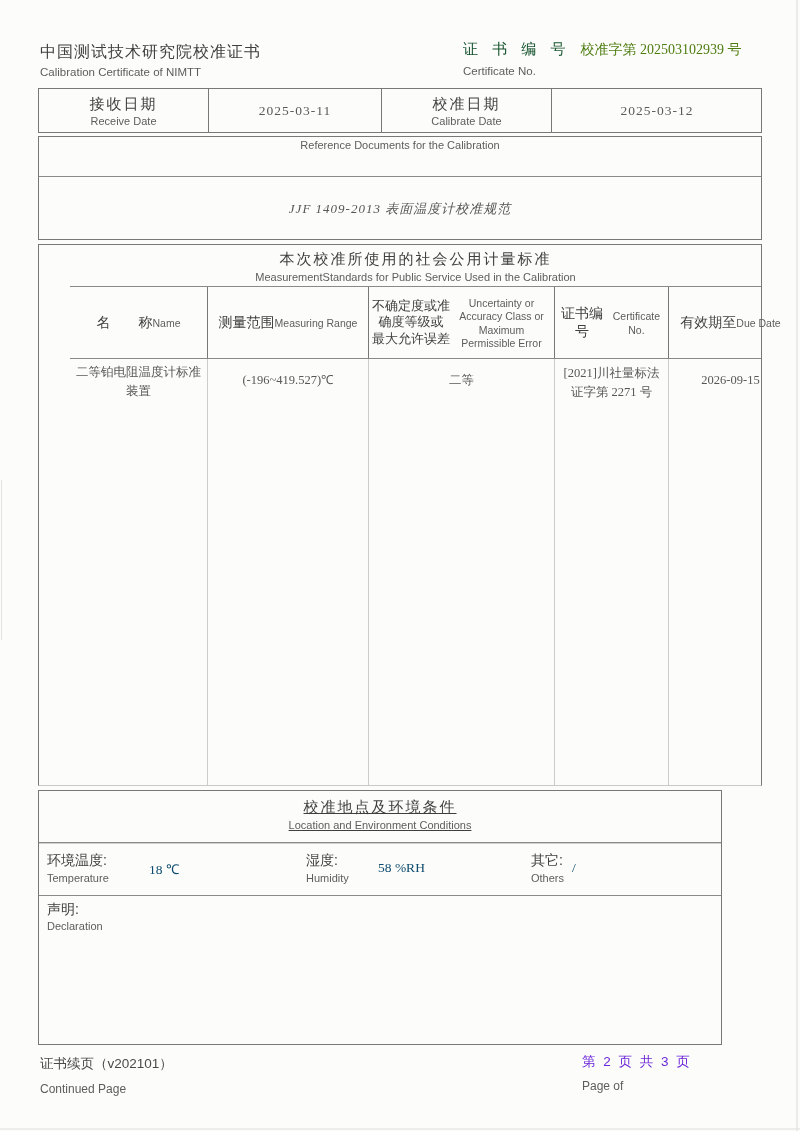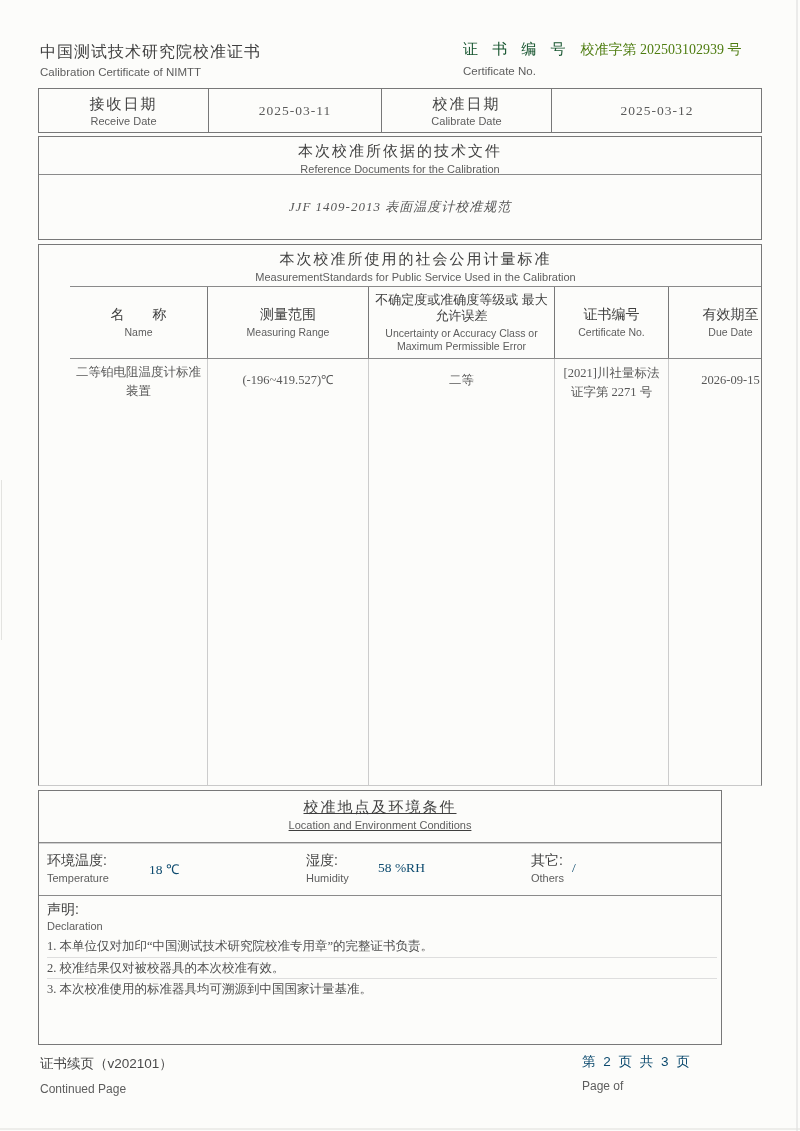--- a/index.html
+++ b/index.html
@@ -42,21 +42,21 @@
   .ref-box { left:38px; top:136px; width:724px; height:104px; }
   .ref-box .sec-title { height:38px; }
   .ref-content { height:64px; display:flex; align-items:center; justify-content:center;
     font-size:13px; color:#565656; letter-spacing:1px;font-style:italic; }
 
   
   .std-box { left:38px; top:244px; width:724px; height:542px; border-bottom:1px solid #c9c9c9;padding-left:31px; }
   .std-box .sec-title { height:42px; }
   .std-head { display:grid; grid-template-columns:137px 161px 186px 114px 124px;
     height:72px; border-bottom:1px solid #8a8a8a; }
-  .std-head .hcell { border-left:1px solid #787878; display:flex; flex-direction:column;
+  .std-head .hcell { border-left:1px solid #787878; display:flex; 
     align-items:center; justify-content:center; text-align:center; padding:0 2px; }
   .std-head .hcell:first-child { border-left:none;align-items:center; }
   .h-cn { font-size:14px; line-height:1.25; }
   .h-cn.small { font-size:13px; }
   .h-en { font-size:10.5px; color:#5d5d5d; margin-top:2px; line-height:1.25; }
   .std-body { display:grid; grid-template-columns:137px 161px 186px 114px 124px;
     height:426px; }
   .std-body .bcell { border-left:1px solid #cccccc; text-align:center;
     font-family:"Liberation Serif", serif; font-size:12.5px; color:#575757; line-height:1.5; }
   .std-body .bcell:first-child { border-left:none; }
@@ -82,21 +82,21 @@
   .decl-lbl { position:absolute; left:8px; top:5px; font-size:14px; }
   .decl-en { position:absolute; left:8px; top:24px; font-size:11px; color:#5d5d5d; }
   .decl-items { position:absolute; left:8px; right:4px; top:40px; }
   .decl-item { font-family:"Liberation Serif", serif; font-size:12.5px; color:#4e4e4e;
     height:21px; line-height:21px; white-space:nowrap; overflow:hidden; }
   .decl-item + .decl-item { border-top:1px solid #dedede; }
 
   
   .foot-left-cn { position:absolute; left:40px; top:1055px; font-size:13.5px; color:#4a4a4a; }
   .foot-left-en { position:absolute; left:40px; top:1082px; font-size:12px; color:#5d5d5d; }
-  .foot-right-cn { position:absolute; left:582px; top:1053px; font-size:13.5px; color:#0c4a6e; letter-spacing:2px; }
+  .foot-right-cn { position:absolute; left:582px; top:1053px; font-size:13.5px; color:#6d28d9; letter-spacing:2px; }
   .foot-right-en { position:absolute; left:582px; top:1079px; font-size:12px; color:#5d5d5d; }
 
   
   .edge-right { position:absolute; top:0; right:2px; width:2px; height:100%;
     background:#dcdcdc; opacity:.55; }
   .edge-bottom { position:absolute; left:0; bottom:1px; width:100%; height:2px;
     background:#e3e3e0; opacity:.6; }
   .smudge-left { position:absolute; left:1px; top:480px; width:1px; height:160px;
     background:#d8d8d4; opacity:.7; }
 </style>
@@ -127,21 +127,20 @@
       <div class="dt-cn">校准日期</div>
       <div class="dt-en">Calibrate Date</div>
     </div>
     <div class="cell">
       <div class="dt-val serif">2025-03-12</div>
     </div>
   </div>
 
   <div class="box ref-box">
     <div class="sec-title">
-      <div class="t-cn">本次校准所依据的技术文件</div>
       <div class="t-en">Reference Documents for the Calibration</div>
     </div>
     <div class="ref-content serif">JJF 1409-2013 表面温度计校准规范</div>
   </div>
 
   <div class="box std-box">
     <div class="sec-title">
       <div class="t-cn">本次校准所使用的社会公用计量标准</div>
       <div class="t-en">MeasurementStandards for Public Service Used in the Calibration</div>
     </div>
@@ -194,25 +193,20 @@
       <div class="env-val" style="left:339px;">58 %RH</div>
       <div class="pair" style="left:492px;">
         <div class="p-cn">其它:</div>
         <div class="p-en">Others</div>
       </div>
       <div class="env-val" style="left:533px;">/</div>
     </div>
     <div class="decl">
       <div class="decl-lbl">声明:</div>
       <div class="decl-en">Declaration</div>
-      <div class="decl-items">
-        <div class="decl-item">1. 本单位仅对加印“中国测试技术研究院校准专用章”的完整证书负责。</div>
-        <div class="decl-item">2. 校准结果仅对被校器具的本次校准有效。</div>
-        <div class="decl-item">3. 本次校准使用的标准器具均可溯源到中国国家计量基准。</div>
-      </div>
     </div>
   </div>
 
   <div class="foot-left-cn">证书续页（v202101）</div>
   <div class="foot-left-en">Continued Page</div>
   <div class="foot-right-cn">第 2 页 共 3 页</div>
   <div class="foot-right-en">Page of</div>
 
   <div class="edge-right"></div>
   <div class="edge-bottom"></div>

